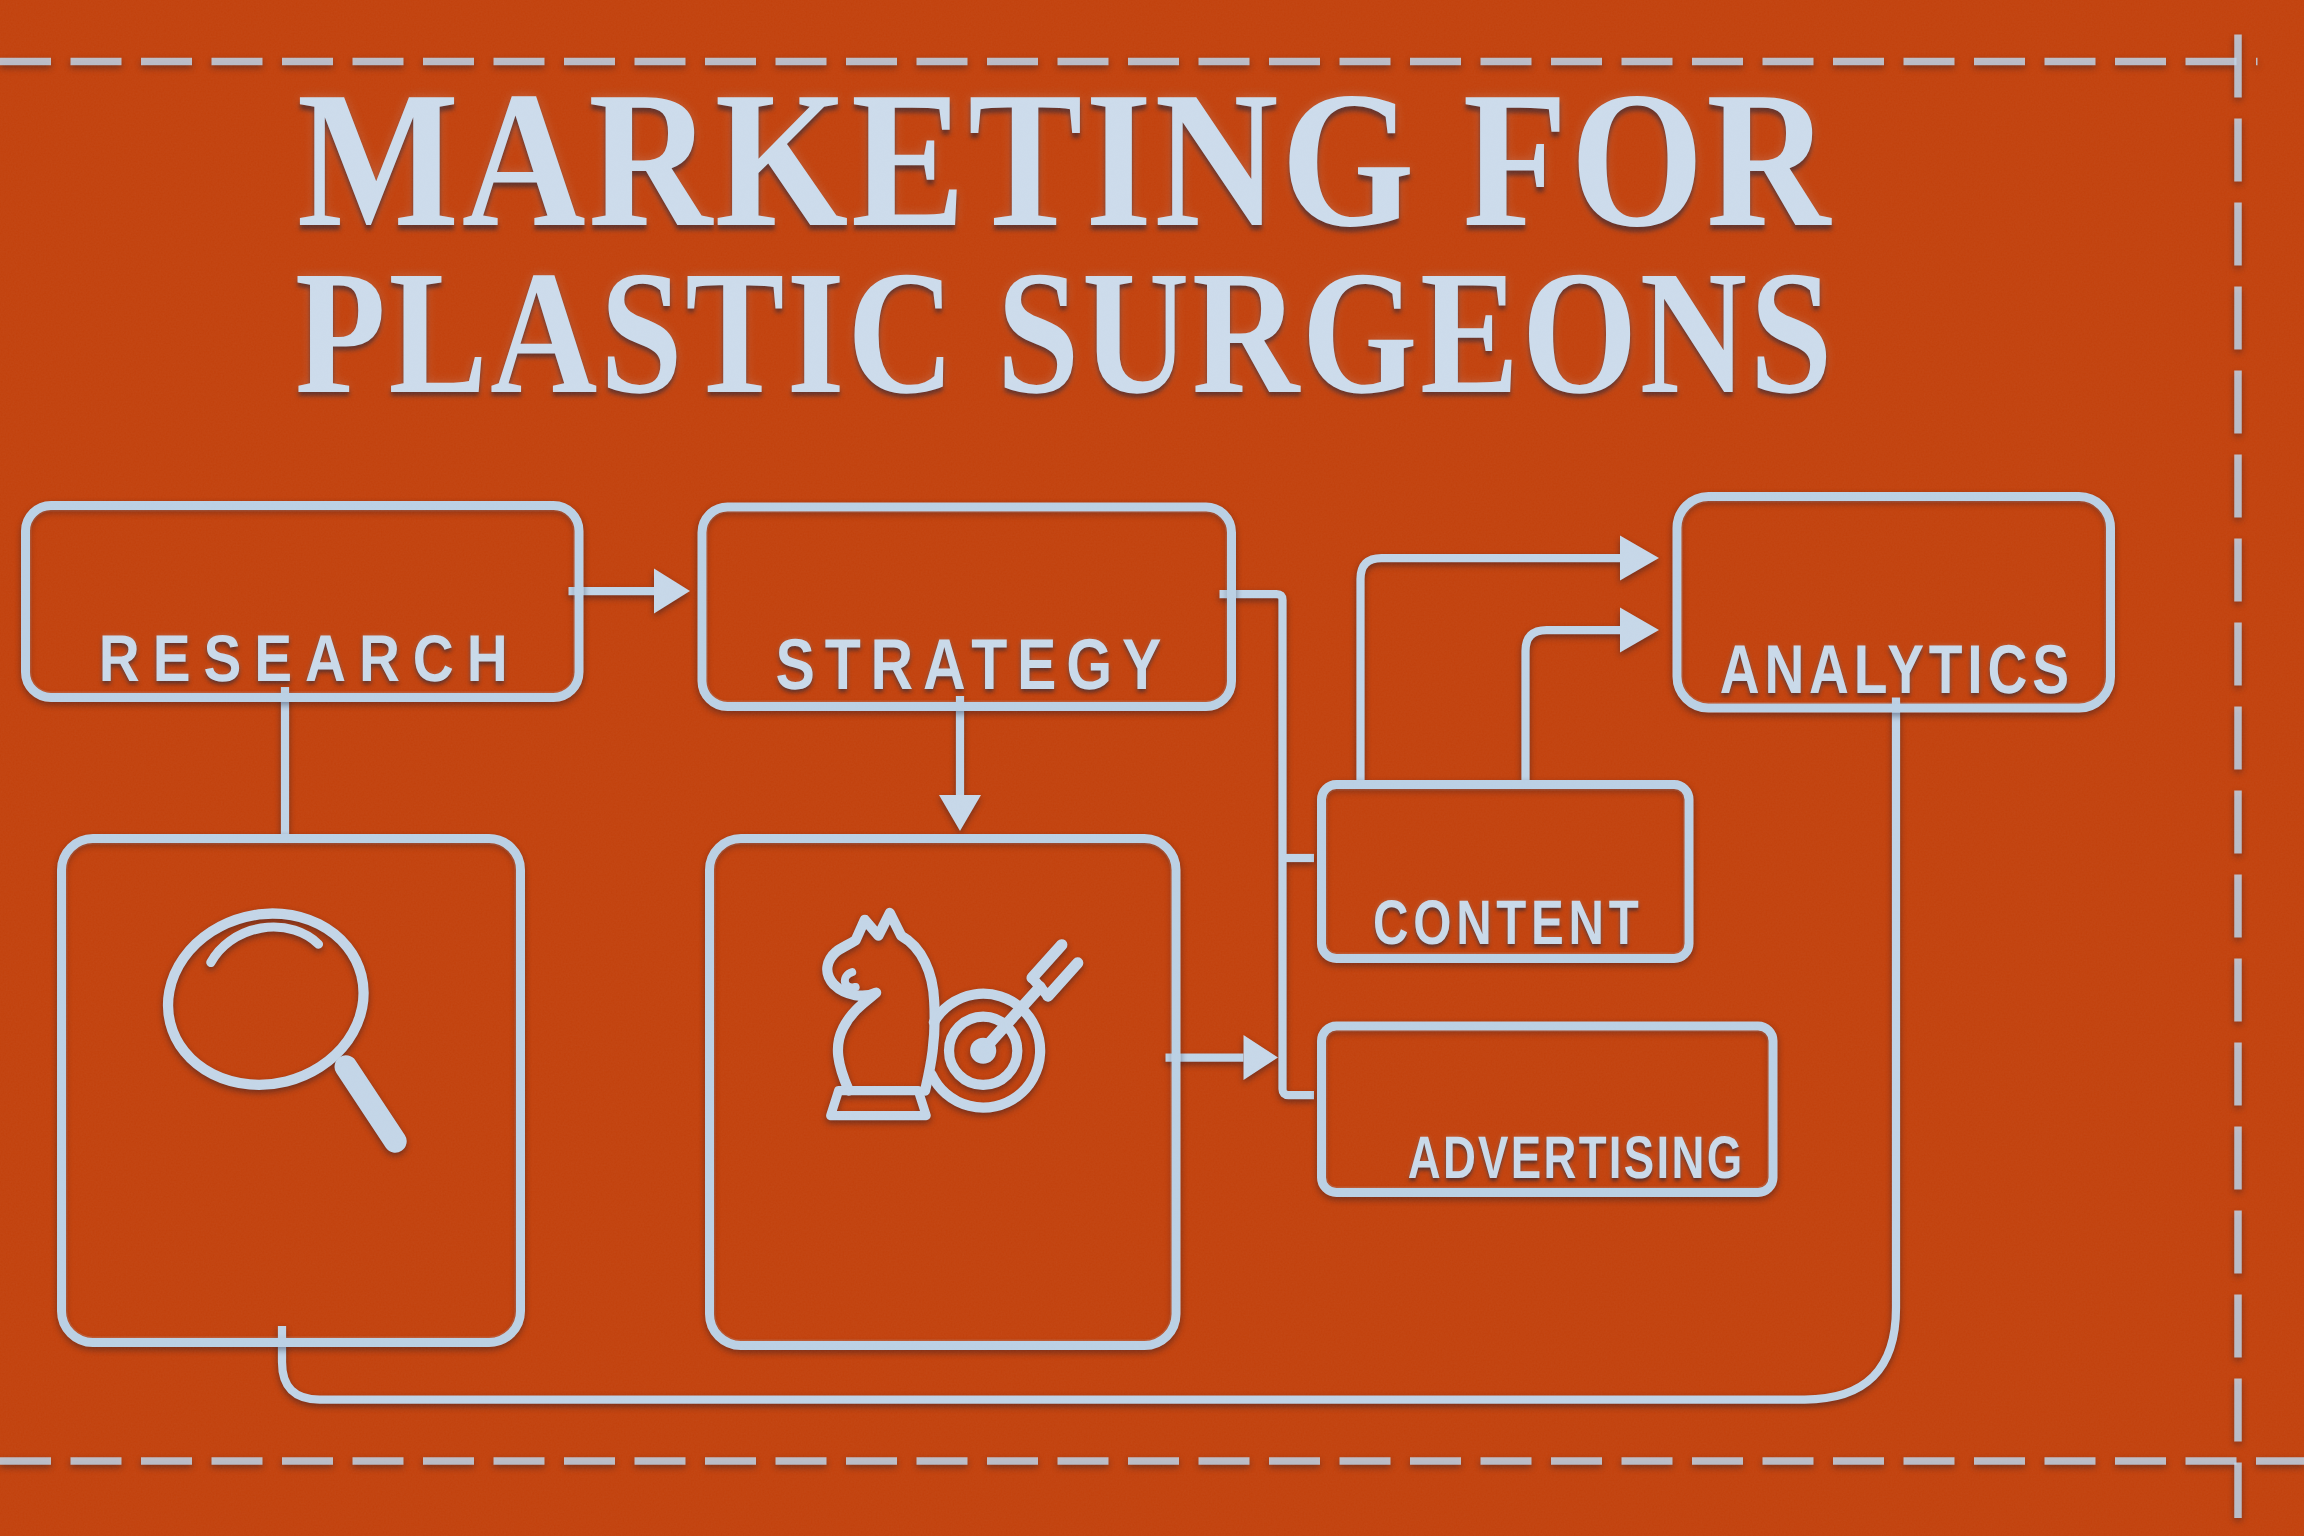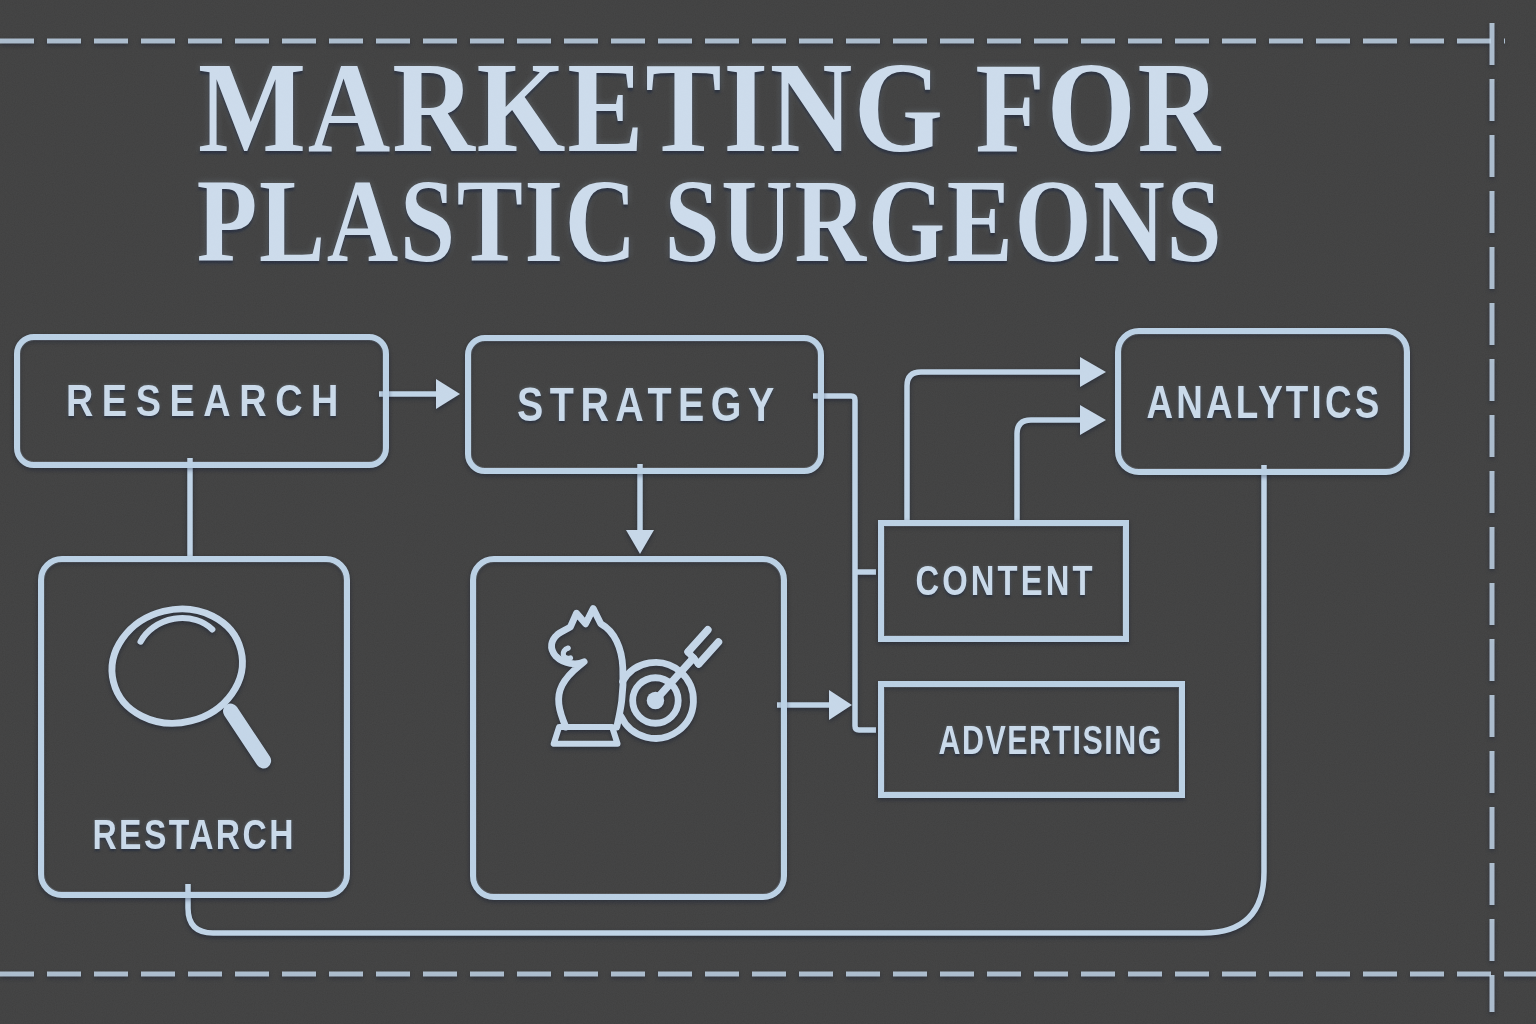--- a/index.html
+++ b/index.html
@@ -4,39 +4,39 @@
 <style>
   html,body{margin:0;padding:0;background:#16294d;}
   .stage{
     position:relative;width:1536px;height:1024px;overflow:hidden;
     font-family:"Liberation Sans",sans-serif;
     background-image:
       repeating-linear-gradient(90deg, rgba(198,219,243,0.085) 0 1.5px, rgba(0,0,0,0) 1.5px 90px),
       repeating-linear-gradient(0deg, rgba(198,219,243,0.075) 0 1.5px, rgba(0,0,0,0) 1.5px 90px),
       radial-gradient(120% 115% at 54% 42%, #32599b 0%, #2b5190 46%, #264а82 70%, #254780 72%, #1e3c6e 100%);
     background-position: 81px 0, 0 36px, 0 0;
-    background-color:#404040;
+    background-color:#c2410c;
   }
   
   svg.wires{position:absolute;left:0;top:0;width:1536px;height:1024px;pointer-events:none;
     filter:drop-shadow(0 2px 2px rgba(8,18,42,0.45));}
   
   .title{position:absolute;left:0;top:0;width:1420px;text-align:center;color:#ccdbeb;
     font-family:"Liberation Serif",serif;font-weight:700;
     text-shadow:0 3px 3px rgba(9,20,46,.5), 0 0 8px rgba(195,218,242,.22);}
   .title-line1{position:absolute;left:0;width:100%;top:42px;font-size:130px;line-height:1;
     letter-spacing:2px;transform:scaleX(.88);transform-origin:50% 50%;white-space:nowrap;}
   .title-line2{position:absolute;left:0;width:100%;top:163px;font-size:118px;line-height:1;
     letter-spacing:2px;transform:scaleX(.84);transform-origin:50% 50%;white-space:nowrap;}
   
   .node{position:absolute;border:6px solid #bad0e4;border-radius:20px;
     box-shadow:0 2px 4px rgba(8,18,42,.40), inset 0 2px 4px rgba(8,18,42,.30), inset 0 0 0 1px rgba(220,235,250,.15);
-    display:flex;align-items:center;justify-content:center;}
+    display:flex;align-items:flex-end;justify-content:center;}
   .node.big{border-radius:24px;}
-  .node.rect{border-radius:0;}
+  .node.rect{border-radius:13px;}
   .lbl{font-weight:700;color:#c9d9e9;white-space:nowrap;line-height:1;
     text-shadow:0 2px 3px rgba(8,18,42,.55), 0 0 4px rgba(200,222,244,.25);
     transform-origin:50% 50%;}
   .lbl-research{font-size:44px;letter-spacing:10px;transform:scaleX(.86);margin-right:-10px;}
   .lbl-strategy{font-size:48px;letter-spacing:8px;transform:scaleX(.82);margin-right:-8px;}
   .lbl-analytics{font-size:46px;letter-spacing:4px;transform:scaleX(.80);margin-right:-4px;}
   .lbl-content{font-size:42px;letter-spacing:4px;transform:scaleX(.78);margin-right:-4px;}
   .lbl-advertising{font-size:40px;letter-spacing:2px;transform:scaleX(.76);margin-right:-2px;}
   .lbl-bottom{position:absolute;left:0;right:0;bottom:36px;text-align:center;}
   .lbl-restarch{font-size:42px;letter-spacing:3px;transform:scaleX(.80);display:inline-block;}
@@ -115,23 +115,20 @@
   <div class="node n-analytics">
     <span class="lbl lbl-analytics">ANALYTICS</span>
   </div>
 
   <div class="node big n-restarch">
     <svg class="node-icon" viewBox="0 0 300 330" stroke="#c3d5e7" fill="none">
       <ellipse cx="128" cy="118" rx="86" ry="74" stroke-width="9" transform="rotate(-14 128 118)"></ellipse>
       <path d="M 80,86 A 57,49 -14 0 1 174,70" stroke-width="8" stroke-linecap="round"></path>
       <line x1="198" y1="177" x2="241" y2="242" stroke-width="20" stroke-linecap="round"></line>
     </svg>
-    <div class="lbl-bottom">
-      <span class="lbl lbl-restarch">RESTARCH</span>
-    </div>
   </div>
 
   <div class="node big n-implementation">
     <svg class="node-icon" viewBox="0 0 305 332" stroke="#c3d5e7" fill="none" stroke-linejoin="round" stroke-linecap="round">
 
       <path stroke-width="9" d="M 70,199
         C 60,176 57,160 65,144
         C 73,128 86,120 94,113
         C 84,118 67,116 57,106
         C 47,95 51,84 59,77

